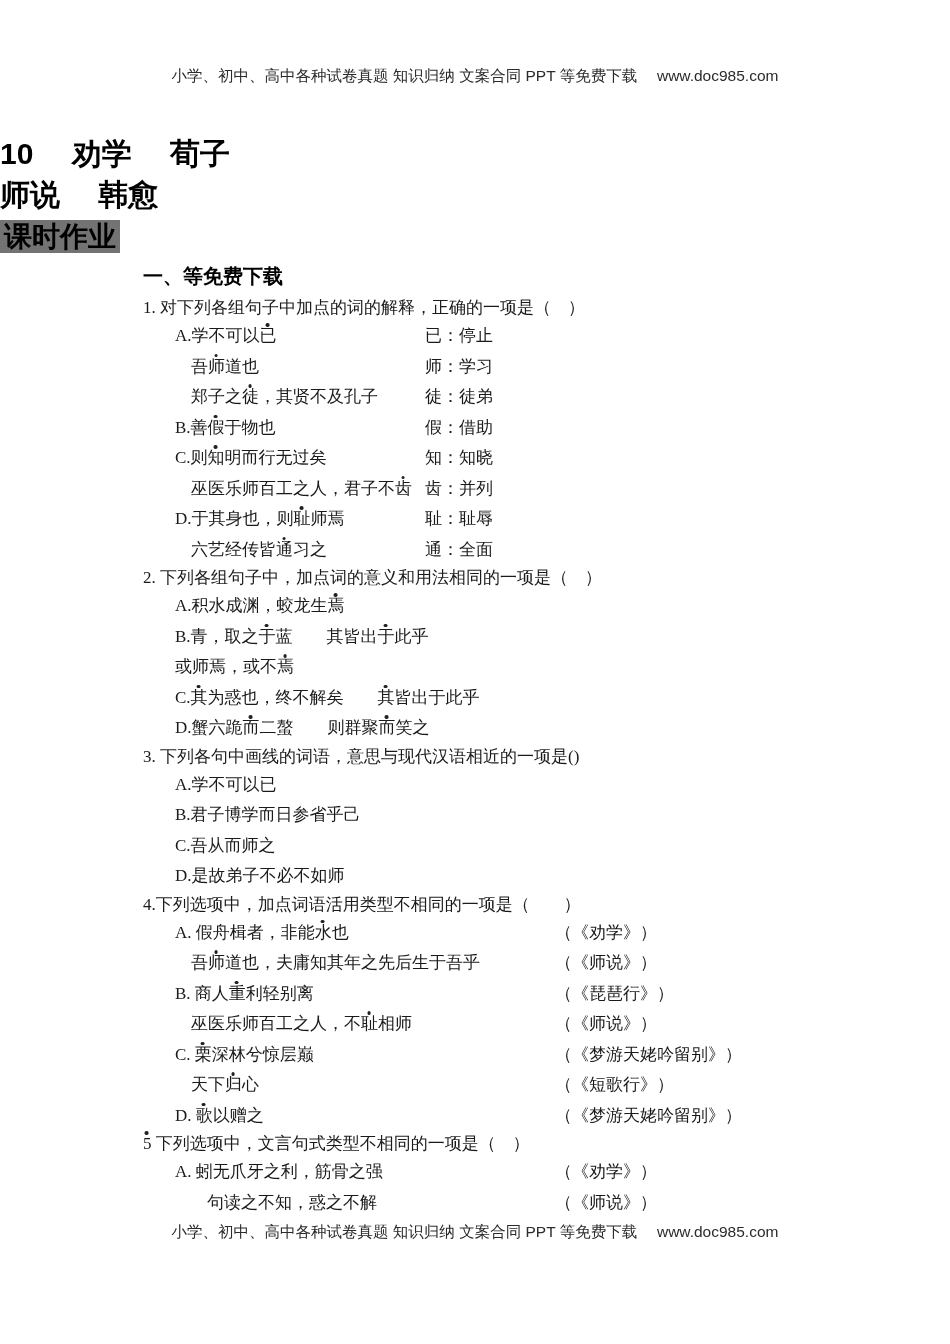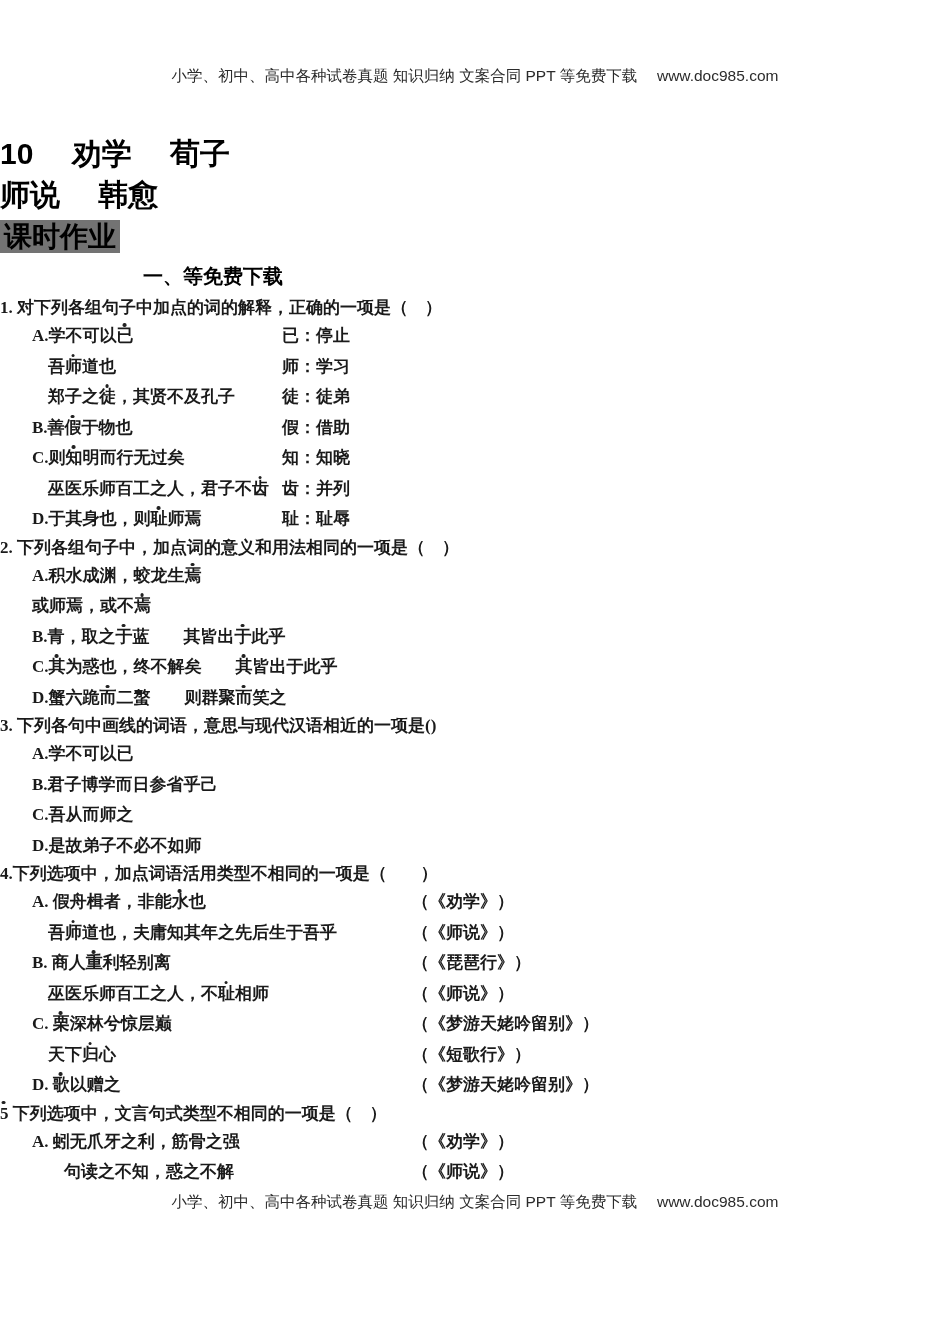--- a/index.html
+++ b/index.html
@@ -17,21 +17,21 @@
   .title-block { margin-top:46px; text-align:left; }
   .title-line {
     font-size:30px; font-weight:bold; line-height:41px; color:#000;
     font-family:"Liberation Sans","DejaVu Sans",sans-serif; white-space:pre;
   }
   .title-line .hl { padding:1px 4px; font-size:28px; }
   .section-heading {
     margin:6px 0 0 143px; font-size:20px; font-weight:bold; color:#000;
     font-family:"Liberation Sans","DejaVu Sans",sans-serif;
   }
-  .content { margin-top:5px; font-size:17px;font-weight:bold; }
+  .content { margin-left:143px; margin-top:5px; font-size:17px; }
   .q-intro { position:relative; height:26px; line-height:26px; white-space:pre; }
   .opt-line { position:relative; height:30.5px; line-height:30.5px; white-space:pre; }
   .ind-1 { padding-left:32px; }
   .ind-2 { padding-left:48px; }
   .ind-3 { padding-left:64px; }
   .col-def { position:absolute; left:282px; top:0; white-space:pre; }
   .col-src { position:absolute; left:412px; top:0; white-space:pre; }
   .em-dot { position:relative; }
   .em-dot::after {
     content:""; position:absolute; left:50%; top:-3px;
@@ -56,24 +56,25 @@
 
   <div class="content" id="questions">
       <div class="q-intro">1. 对下列各组句子中加点的词的解释，正确的一项是（　）</div>
       <div class="opt-line ind-1"><span>A.学不可以<span class="em-dot">已</span></span><span class="col-def">已：停止</span></div>
       <div class="opt-line ind-2"><span>吾<span class="em-dot">师</span>道也</span><span class="col-def">师：学习</span></div>
       <div class="opt-line ind-2"><span>郑子之<span class="em-dot">徒</span>，其贤不及孔子</span><span class="col-def">徒：徒弟</span></div>
       <div class="opt-line ind-1"><span>B.善<span class="em-dot">假</span>于物也</span><span class="col-def">假：借助</span></div>
       <div class="opt-line ind-1"><span>C.则<span class="em-dot">知</span>明而行无过矣</span><span class="col-def">知：知晓</span></div>
       <div class="opt-line ind-2"><span>巫医乐师百工之人，君子不<span class="em-dot">齿</span></span><span class="col-def">齿：并列</span></div>
       <div class="opt-line ind-1"><span>D.于其身也，则<span class="em-dot">耻</span>师焉</span><span class="col-def">耻：耻辱</span></div>
+      <div class="opt-line ind-2"><span>六艺经传皆<span class="em-dot">通</span>习之</span><span class="col-def">通：全面</span></div>
       <div class="q-intro">2. 下列各组句子中，加点词的意义和用法相同的一项是（　）</div>
       <div class="opt-line ind-1"><span>A.积水成渊，蛟龙生<span class="em-dot">焉</span></span></div>
+      <div class="opt-line ind-1"><span>B.青，取之<span class="em-dot">于</span>蓝　　其皆出<span class="em-dot">于</span>此乎</span></div>
       <div class="opt-line ind-1"><span>或师焉，或不<span class="em-dot">焉</span></span></div>
-      <div class="opt-line ind-1"><span>B.青，取之<span class="em-dot">于</span>蓝　　其皆出<span class="em-dot">于</span>此乎</span></div>
       <div class="opt-line ind-1"><span>C.<span class="em-dot">其</span>为惑也，终不解矣　　<span class="em-dot">其</span>皆出于此乎</span></div>
       <div class="opt-line ind-1"><span>D.蟹六跪<span class="em-dot">而</span>二螯　　则群聚<span class="em-dot">而</span>笑之</span></div>
       <div class="q-intro">3. 下列各句中画线的词语，意思与现代汉语相近的一项是()</div>
       <div class="opt-line ind-1"><span>A.学不可以已</span></div>
       <div class="opt-line ind-1"><span>B.君子博学而日参省乎己</span></div>
       <div class="opt-line ind-1"><span>C.吾从而师之</span></div>
       <div class="opt-line ind-1"><span>D.是故弟子不必不如师</span></div>
       <div class="q-intro">4.下列选项中，加点词语活用类型不相同的一项是（　　）</div>
       <div class="opt-line ind-1"><span>A. 假舟楫者，非能<span class="em-dot">水</span>也</span><span class="col-src">（《劝学》）</span></div>
       <div class="opt-line ind-2"><span>吾<span class="em-dot">师</span>道也，夫庸知其年之先后生于吾乎</span><span class="col-src">（《师说》）</span></div>

